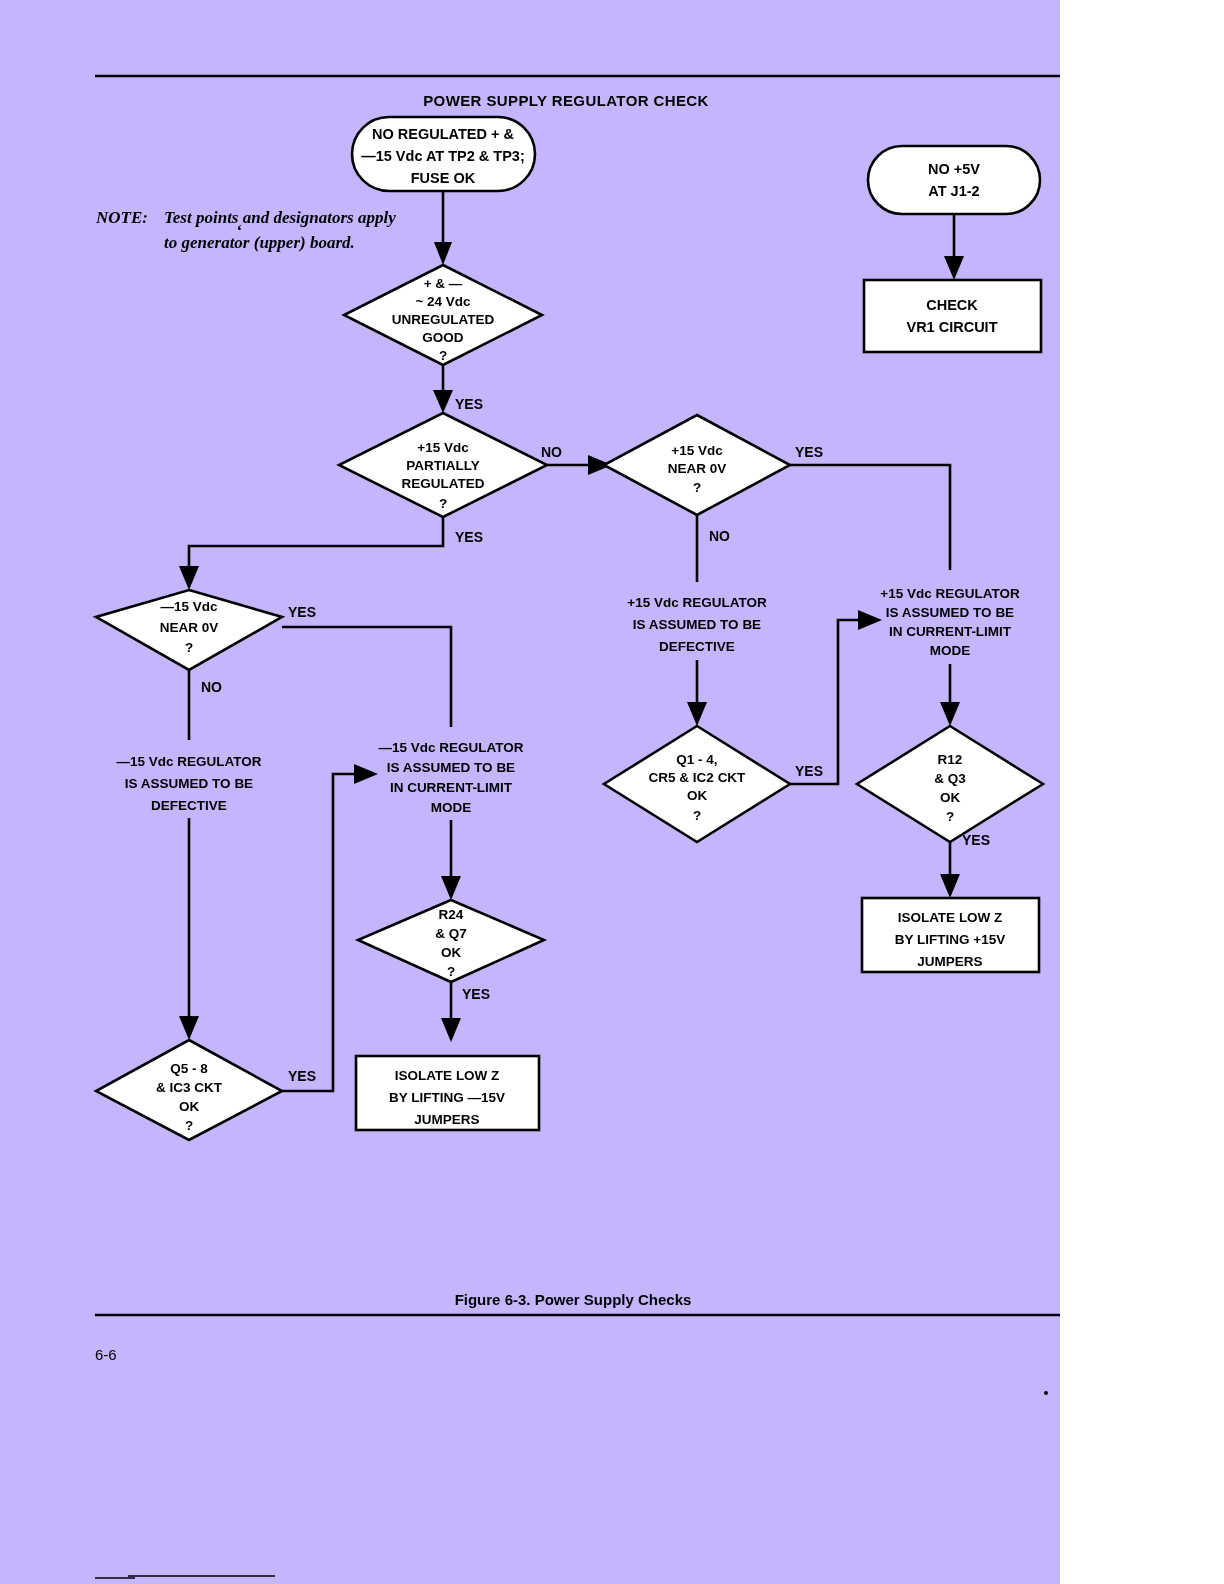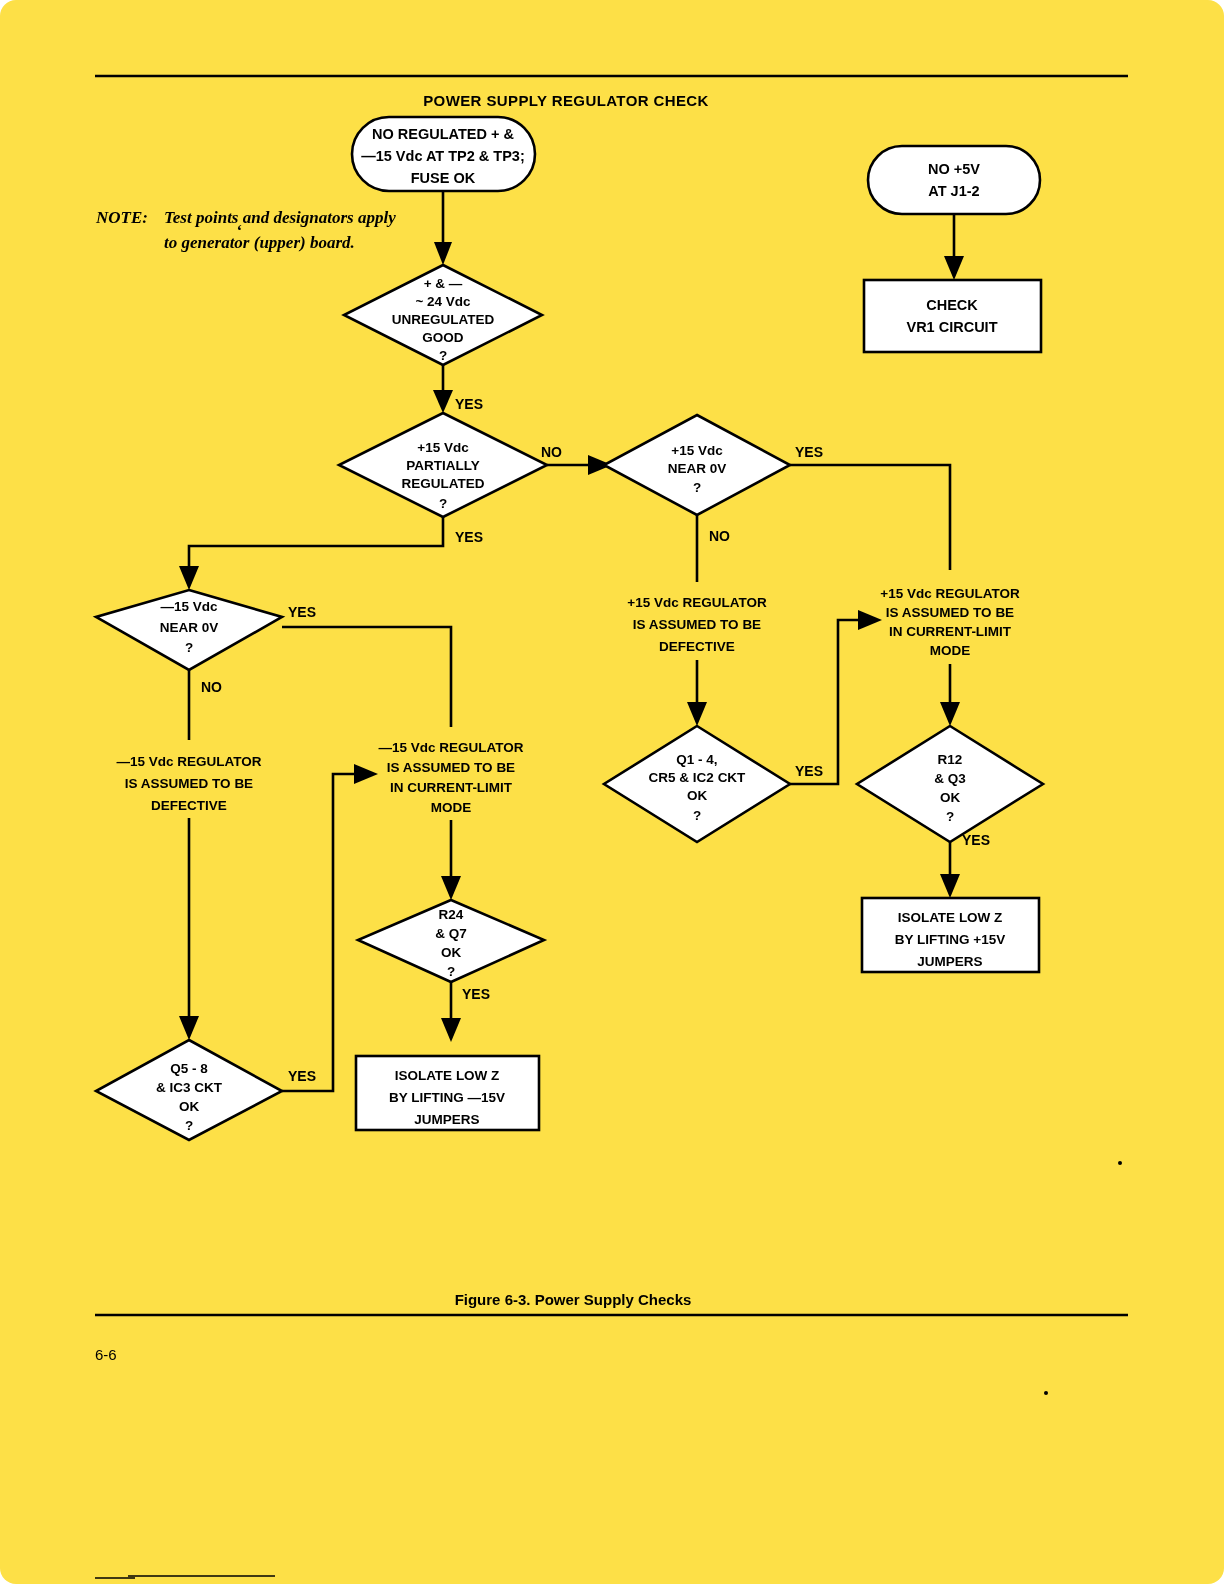--- a/index.html
+++ b/index.html
@@ -1,17 +1,17 @@
 <!DOCTYPE html>
 <html><head>
 <meta charset="utf-8">
 <style>
   html,body{margin:0;padding:0;background:#ffffff;}
   body{width:1224px;height:1584px;font-family:"Liberation Sans",sans-serif;color:#000;}
-  #page{position:relative;width:1224px;height:1584px;background:#fde047;overflow:hidden;border-radius:16px;}
+  #page{position:relative;width:1060px;height:1584px;background:#c4b5fd;overflow:hidden;}
   svg{display:block;}
   .fc-text{font-family:"Liberation Sans",sans-serif;font-weight:bold;font-size:14.5px;fill:#000;}
   .fc-text-sm{font-family:"Liberation Sans",sans-serif;font-weight:bold;font-size:13.5px;fill:#000;}
   .fc-title{font-family:"Liberation Sans",sans-serif;font-weight:bold;font-size:15px;fill:#000;letter-spacing:.4px;}
   .fc-label{font-family:"Liberation Sans",sans-serif;font-weight:bold;font-size:14px;fill:#000;}
   .fc-note{font-family:"Liberation Serif",serif;font-style:italic;font-weight:bold;font-size:17px;fill:#000;}
   .fc-cap{font-family:"Liberation Sans",sans-serif;font-weight:bold;font-size:15px;fill:#000;}
   .fc-pg{font-family:"Liberation Sans",sans-serif;font-size:15px;fill:#000;}
   .shape{fill:#ffffff;stroke:#000000;stroke-width:2.6;}
   .conn{fill:none;stroke:#000000;stroke-width:2.6;}

